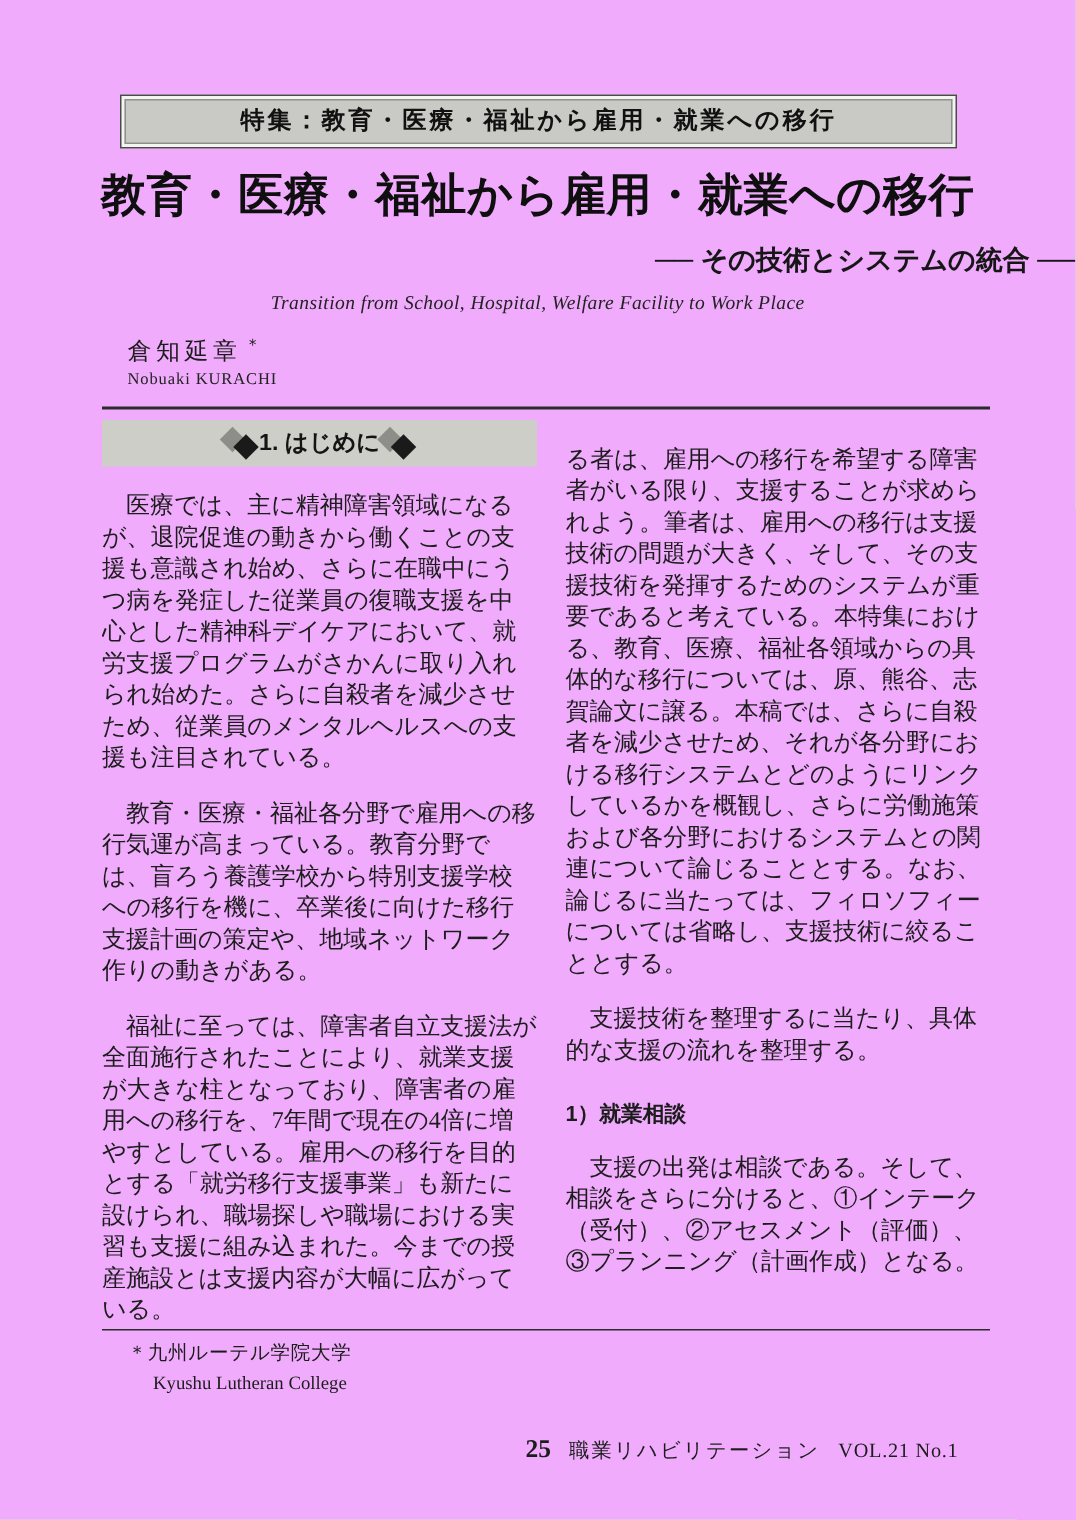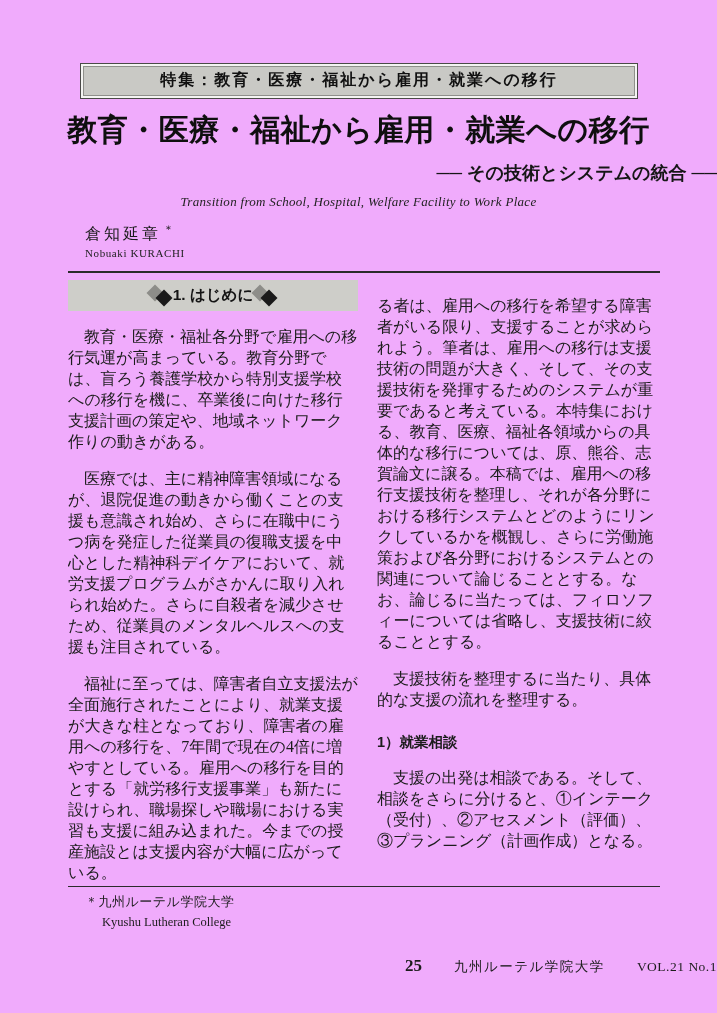--- a/index.html
+++ b/index.html
@@ -70,21 +70,21 @@
   .dpair { position:relative; display:inline-block; width:25px; height:20px; flex:0 0 auto; }
   .dm { position:absolute; width:12px; height:12px; transform:rotate(45deg); }
   .dm-g { left:1px; top:1px; background:#8d8d89; }
   .dm-b { left:10px; top:6px; background:#1a1a1a; }
   
   .footnote    { position:absolute; top:893px; left:85px; font-size:13px; letter-spacing:0.5px; }
   .footnote-en { position:absolute; top:915px; left:85px; font-size:12.5px;margin-left:17px; }
   .page-footer {
     position:absolute; top:956px; left:0; width:100%;
     display:flex; justify-content:flex-end; align-items:baseline;
-    gap:32px; box-sizing:border-box;
+    gap:12px; padding-right:78px; box-sizing:border-box;
   }
   .page-num { font-weight:bold; font-size:17px; }
   .journal-title { font-size:13.5px; letter-spacing:1.5px; }
   .journal-vol { font-size:13.5px; letter-spacing:0.5px; }
 </style>
 </head>
 <body>
 
 <div class="page">
 
@@ -110,43 +110,43 @@
         <span class="dpair">
           <i class="dm dm-g"></i>
           <i class="dm dm-b"></i>
         </span>
         <span>1. はじめに</span>
         <span class="dpair">
           <i class="dm dm-g"></i>
           <i class="dm dm-b"></i>
         </span>
       </div>
+      <p class="indent">医療では、主に精神障害領域になるが、退院促進の動きから働くことの支援も意識され始め、さらに在職中にうつ病を発症した従業員の復職支援を中心とした精神科デイケアにおいて、就労支援プログラムがさかんに取り入れられ始めた。さらに自殺者を減少させため、従業員のメンタルヘルスへの支援も注目されている。</p>
       <p class="indent">教育・医療・福祉各分野で雇用への移行気運が高まっている。教育分野では、盲ろう養護学校から特別支援学校への移行を機に、卒業後に向けた移行支援計画の策定や、地域ネットワーク作りの動きがある。</p>
-      <p class="indent">医療では、主に精神障害領域になるが、退院促進の動きから働くことの支援も意識され始め、さらに在職中にうつ病を発症した従業員の復職支援を中心とした精神科デイケアにおいて、就労支援プログラムがさかんに取り入れられ始めた。さらに自殺者を減少させため、従業員のメンタルヘルスへの支援も注目されている。</p>
       <p class="indent">福祉に至っては、障害者自立支援法が全面施行されたことにより、就業支援が大きな柱となっており、障害者の雇用への移行を、7年間で現在の4倍に増やすとしている。雇用への移行を目的とする「就労移行支援事業」も新たに設けられ、職場探しや職場における実習も支援に組み込まれた。今までの授産施設とは支援内容が大幅に広がっている。</p>
 
     </div>
 
     <div class="col-right">
-      <p>る者は、雇用への移行を希望する障害者がいる限り、支援することが求められよう。筆者は、雇用への移行は支援技術の問題が大きく、そして、その支援技術を発揮するためのシステムが重要であると考えている。本特集における、教育、医療、福祉各領域からの具体的な移行については、原、熊谷、志賀論文に譲る。本稿では、雇用への移行支援技術を整理し、それが各分野における移行システムとどのようにリンクしているかを概観し、さらに労働施策および各分野におけるシステムとの関連について論じることとする。なお、論じるに当たっては、フィロソフィーについては省略し、支援技術に絞ることとする。</p>
+      <p>る者は、雇用への移行を希望する障害者がいる限り、支援することが求められよう。筆者は、雇用への移行は支援技術の問題が大きく、そして、その支援技術を発揮するためのシステムが重要であると考えている。本特集における、教育、医療、福祉各領域からの具体的な移行については、原、熊谷、志賀論文に譲る。本稿では、さらに自殺者を減少させため、それが各分野における移行システムとどのようにリンクしているかを概観し、さらに労働施策および各分野におけるシステムとの関連について論じることとする。なお、論じるに当たっては、フィロソフィーについては省略し、支援技術に絞ることとする。</p>
       <p class="indent">支援技術を整理するに当たり、具体的な支援の流れを整理する。</p>
       <p class="subhead">1）就業相談</p>
       <p class="indent">支援の出発は相談である。そして、相談をさらに分けると、①インテーク（受付）、②アセスメント（評価）、③プランニング（計画作成）となる。</p>
 
     </div>
 
   </div>
 
   <div class="rule-bottom"></div>
 
   <div class="footnote">＊九州ルーテル学院大学</div>
   <div class="footnote-en">Kyushu Lutheran College</div>
 
   <div class="page-footer">
     <span class="page-num">25</span>
-    <span class="journal-title">九州ルーテル学院大学</span>
+    <span class="journal-title">職業リハビリテーション</span>
     <span class="journal-vol">
       <span>VOL.21</span>
       <span>No.1</span>
     </span>
   </div>
 
 </div>
 
 </body></html>

